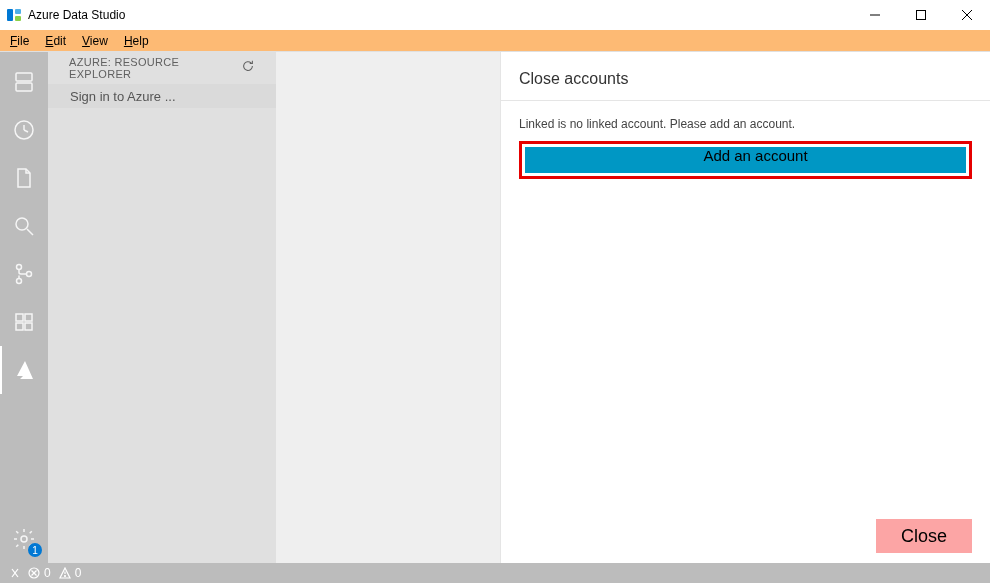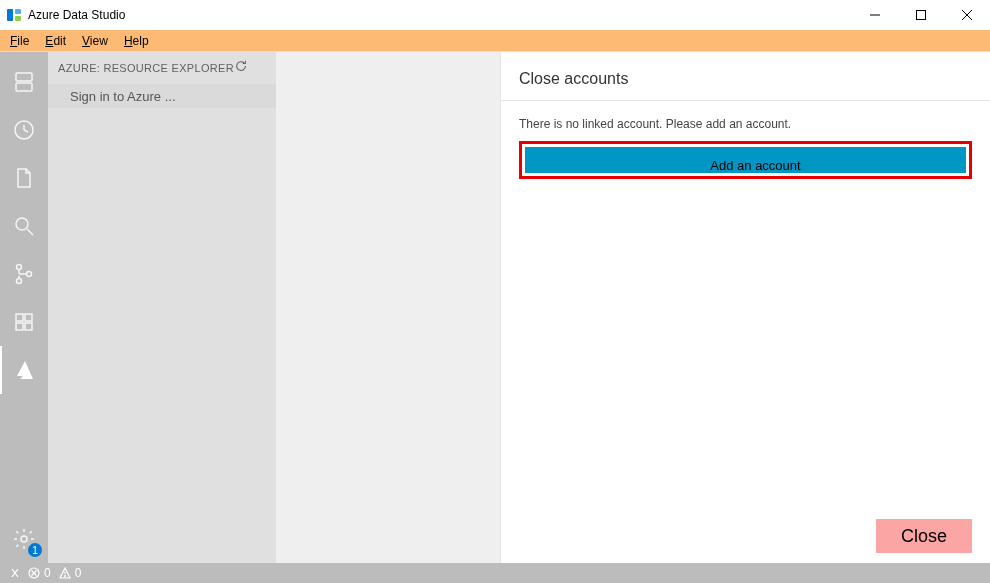--- a/index.html
+++ b/index.html
@@ -19,35 +19,35 @@
     .main { display: flex; height: calc(583px - 30px - 22px - 20px); }
 
     .activitybar { width: 48px; background: #bcbcbc; display: flex; flex-direction: column; align-items: center; padding-top: 6px; }
     .activity-item { width: 48px; height: 48px; display: flex; align-items: center; justify-content: center; cursor: pointer; position: relative; }
     .activity-item svg { width: 24px; height: 24px; }
     .activity-item.active::before { content:""; position:absolute; left:0; top:0; bottom:0; width:2px; background:#fff; }
     .activity-spacer { flex: 1; }
     .badge { position: absolute; bottom: 6px; right: 6px; background: #0078d4; color: #fff; border-radius: 50%; width: 14px; height: 14px; font-size: 10px; display:flex; align-items:center; justify-content:center; }
 
     .sidebar { width: 228px; background: #e0e0e0; display: flex; flex-direction: column; }
-    .sidebar-header { height: 32px; display: flex; align-items: center; padding: 0 10px; }
+    .sidebar-header { height: 32px; display: flex; align-items: center; justify-content: space-between; padding: 0 21px; }
     .sidebar-title { font-size: 11px; letter-spacing: 0.3px; color: #616161; }
     .sidebar-refresh { cursor: pointer; }
     .sidebar-refresh svg { width: 14px; height: 14px; }
     .sidebar-row { height: 24px; display: flex; align-items: center; padding-left: 22px; font-size: 13px; color: #555; background: #dadada; cursor: pointer; }
 
     .editor { flex: 1; background: #efefef; }
 
     .panel { width: 490px; background: #fff; display: flex; flex-direction: column; padding: 0; border-left: 1px solid #e5e5e5; }
     .panel-title { font-size: 16px; color: #333; padding: 18px 18px 12px 18px; font-weight: 400; }
     .panel-divider { height: 1px; background: #e5e5e5; margin: 0; }
     .panel-body { padding: 12px 18px; flex: 1; display: flex; flex-direction: column; }
     .panel-msg { font-size: 12px; color: #444; margin: 4px 0 10px 0; }
     .highlight-box { border: 3px solid #e60000; padding: 3px; }
-    .add-btn { width: 100%; height: 26px; background: #0097c4; color: #000; border: none; font-size: 13px; cursor: pointer; display:flex; align-items:flex-end; justify-content:center;padding-left:20px; }
+    .add-btn { width: 100%; height: 26px; background: #0097c4; color: #000; border: none; font-size: 15px; cursor: pointer; display:flex; align-items:flex-start; justify-content:center;padding-left:20px; }
     .panel-footer { padding: 10px 18px; display: flex; justify-content: flex-end; }
     .close-btn { width: 96px; height: 34px; background: #fca5a5; color: #000; border: none; font-size: 18px; cursor: pointer; }
 
     .statusbar { height: 20px; background: #bcbcbc; display: flex; align-items: center; padding: 0 8px; color: #fff; font-size: 12px; gap: 8px; }
     .status-item { display: flex; align-items: center; gap: 4px; cursor: pointer; }
     .status-item svg { width: 12px; height: 12px; }
   </style>
 </head>
 <body>
 
@@ -162,21 +162,21 @@
       <span>Sign in to Azure ...</span>
     </div>
   </div>
 
   <div class="editor"></div>
 
   <div class="panel">
     <div class="panel-title">Close accounts</div>
     <div class="panel-divider"></div>
     <div class="panel-body">
-      <div class="panel-msg">There is no linked account. Please add an account.</div>
+      <div class="panel-msg">Linked is no linked account. Please add an account.</div>
       <div class="highlight-box">
         <button class="add-btn">
           <span>Add an account</span>
         </button>
       </div>
     </div>
     <div class="panel-footer">
       <button class="close-btn">
         <span>Close</span>
       </button>

